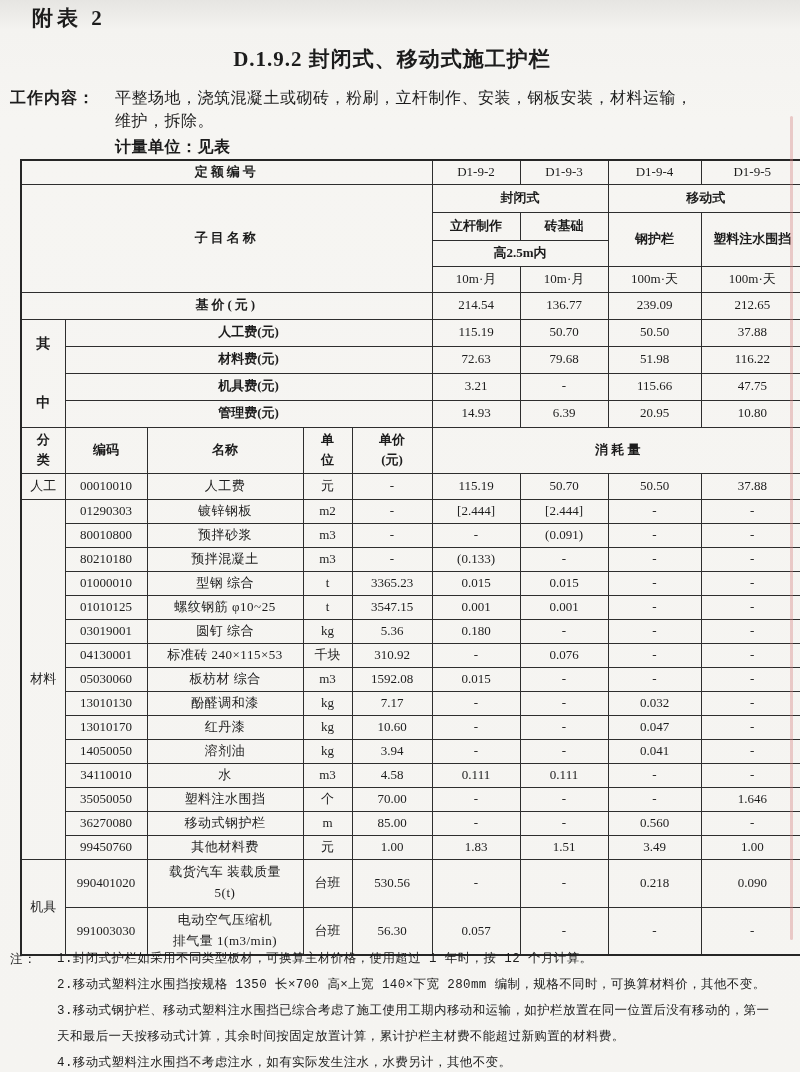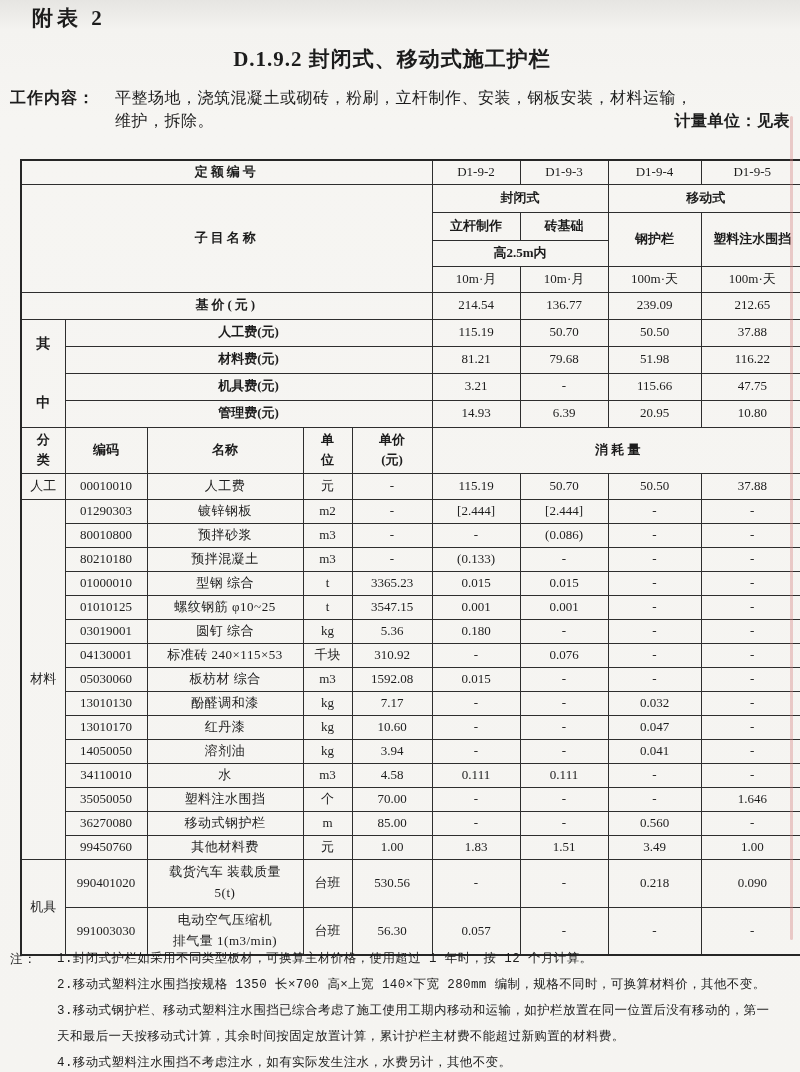--- a/index.html
+++ b/index.html
@@ -8,21 +8,21 @@
     background:linear-gradient(180deg,#e6e5e2 0px,#f4f3f0 30px,#f6f5f2 120px,#f5f4f1 100%);
     font-family:"Liberation Serif","DejaVu Serif",serif;
     color:#1c1c1c;
   }
   .appendix{position:absolute;left:32px;top:4px;font-size:21px;letter-spacing:4px;font-weight:600;}
   .title{position:absolute;left:0;top:45px;width:784px;text-align:center;font-size:21px;font-weight:700;letter-spacing:1px;}
   .work{position:absolute;left:10px;top:88px;width:780px;font-size:16px;display:flex;}
   .work .wlabel{width:105px;flex:0 0 105px;font-weight:600;letter-spacing:1px;}
   .work .wbody{flex:1;}
   .work .wline1{line-height:20px;letter-spacing:.5px;}
-  .work .wline2{line-height:26px;display:flex;justify-content:space-between;letter-spacing:.5px;}
+  .work .wline2{line-height:26px;display:flex;justify-content:center;letter-spacing:.5px;flex-direction:column;}
   .work .unitnote{font-weight:600;}
 
   table.quota{position:absolute;left:20px;top:143px;width:783px;border-collapse:collapse;table-layout:fixed;border:2px solid #262626;margin-top:16px;}
   table.quota td{border:1px solid #2e2e2e;text-align:center;vertical-align:middle;font-size:13px;padding:1px 3px;line-height:1.25;overflow:hidden;}
   td.b{font-weight:600;}
   td.ls{letter-spacing:3px;}
   td.name{text-align:left;padding-left:9px;letter-spacing:.5px;}
   td.wrapcell{padding:2px 11px;line-height:1.5;}
   td.hb{border-bottom-style:hidden;}
   td.ht{border-top-style:hidden;}
@@ -112,21 +112,21 @@
           </div>
         </td>
         <td colspan="4" class="b hb">人工费(元)</td>
         <td>115.19</td>
         <td>50.70</td>
         <td>50.50</td>
         <td>37.88</td>
       </tr>
       <tr class="rh27">
         <td colspan="4" class="b hb ht">材料费(元)</td>
-        <td>81.21</td>
+        <td>72.63</td>
         <td>79.68</td>
         <td>51.98</td>
         <td>116.22</td>
       </tr>
       <tr class="rh27">
         <td colspan="4" class="b hb ht">机具费(元)</td>
         <td>3.21</td>
         <td>-</td>
         <td>115.66</td>
         <td>47.75</td>
@@ -179,21 +179,21 @@
         <td class="hb">[2.444]</td>
         <td class="hb">-</td>
         <td class="hb">-</td>
       </tr>
       <tr class="rhm">
         <td class="hb ht">80010800</td>
         <td class="hb ht name">预拌砂浆</td>
         <td class="hb ht">m3</td>
         <td class="hb ht">-</td>
         <td class="hb ht">-</td>
-        <td class="hb ht">(0.086)</td>
+        <td class="hb ht">(0.091)</td>
         <td class="hb ht">-</td>
         <td class="hb ht">-</td>
       </tr>
       <tr class="rhm">
         <td class="hb ht">80210180</td>
         <td class="hb ht name">预拌混凝土</td>
         <td class="hb ht">m3</td>
         <td class="hb ht">-</td>
         <td class="hb ht">(0.133)</td>
         <td class="hb ht">-</td>

